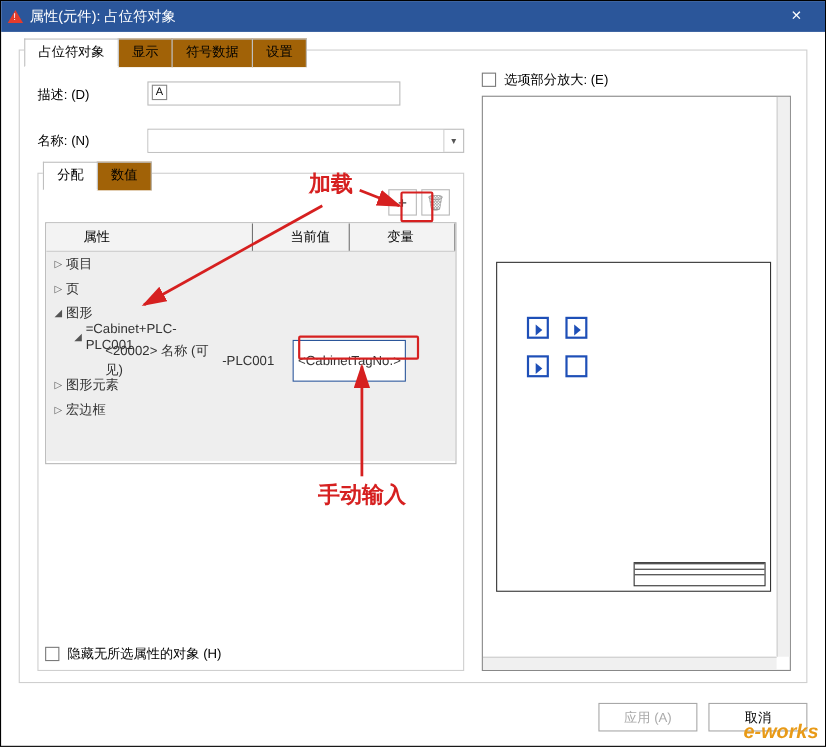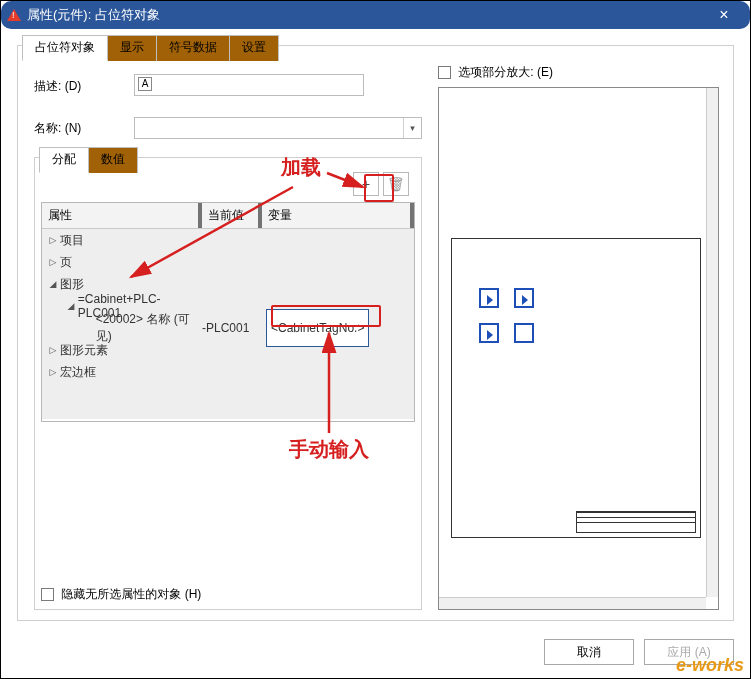--- a/index.html
+++ b/index.html
@@ -16,21 +16,20 @@
     border: 1px solid #000;
   }
   .titlebar {
     background: #2b569a;
     color: #fff;
     height: 28px;
     display: flex;
     align-items: center;
     padding: 0 6px;
     font-size: 13px;
-    border-radius: 10px;
   }
   .title-icon {
     width: 0; height: 0;
     border-left: 7px solid transparent;
     border-right: 7px solid transparent;
     border-bottom: 12px solid #e43b2b;
     margin-right: 6px;
     position: relative;
   }
   .title-icon::after {
@@ -177,21 +176,22 @@
     overflow: hidden;
   }
   .grid-head {
     display: flex;
     background: #f3f3f3;
     border-bottom: 1px solid #c9c9c9;
     font-size: 12px;
   }
   .grid-head .col {
     padding: 4px 6px;
-    border-right: 4px solid #737373;
+    border-right: 1px solid #737373;
+    margin-left: 28px;
   }
   .col-prop { flex: 0 0 160px; }
   .col-cur  { flex: 0 0 60px; }
   .col-var  { flex: 1; }
   .grid-body {
     background: #eeeeee;
     height: 190px;
     overflow: auto;
     position: relative;
   }
@@ -496,17 +496,17 @@
         <path d="M0,0 L9,3 L0,6 Z" fill="#d62020"></path>
       </marker>
     </defs>
     <line x1="326" y1="172" x2="362" y2="186" stroke="#d62020" stroke-width="2.5" marker-end="url(#ah)"></line>
     <line x1="292" y1="186" x2="130" y2="276" stroke="#d62020" stroke-width="2.5" marker-end="url(#ah)"></line>
     <line x1="328" y1="432" x2="328" y2="332" stroke="#d62020" stroke-width="2.5" marker-end="url(#ah)"></line>
   </svg>
 </div>
 
 <div class="buttons">
+  <div class="btn disabled">应用 (A)</div>
   <div class="btn">取消</div>
-  <div class="btn disabled">应用 (A)</div>
 </div>
 
 <div class="watermark">e-works</div>
 
 </body></html>

